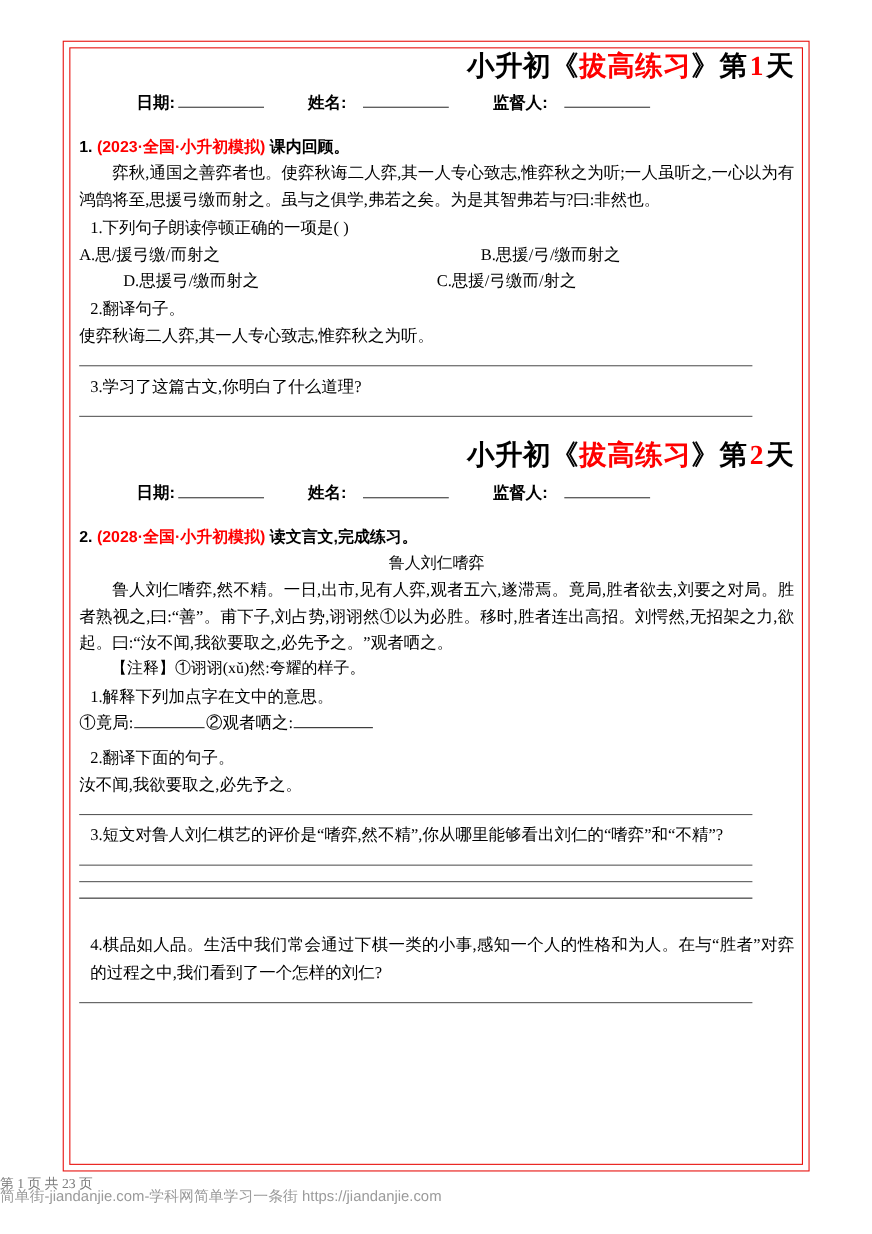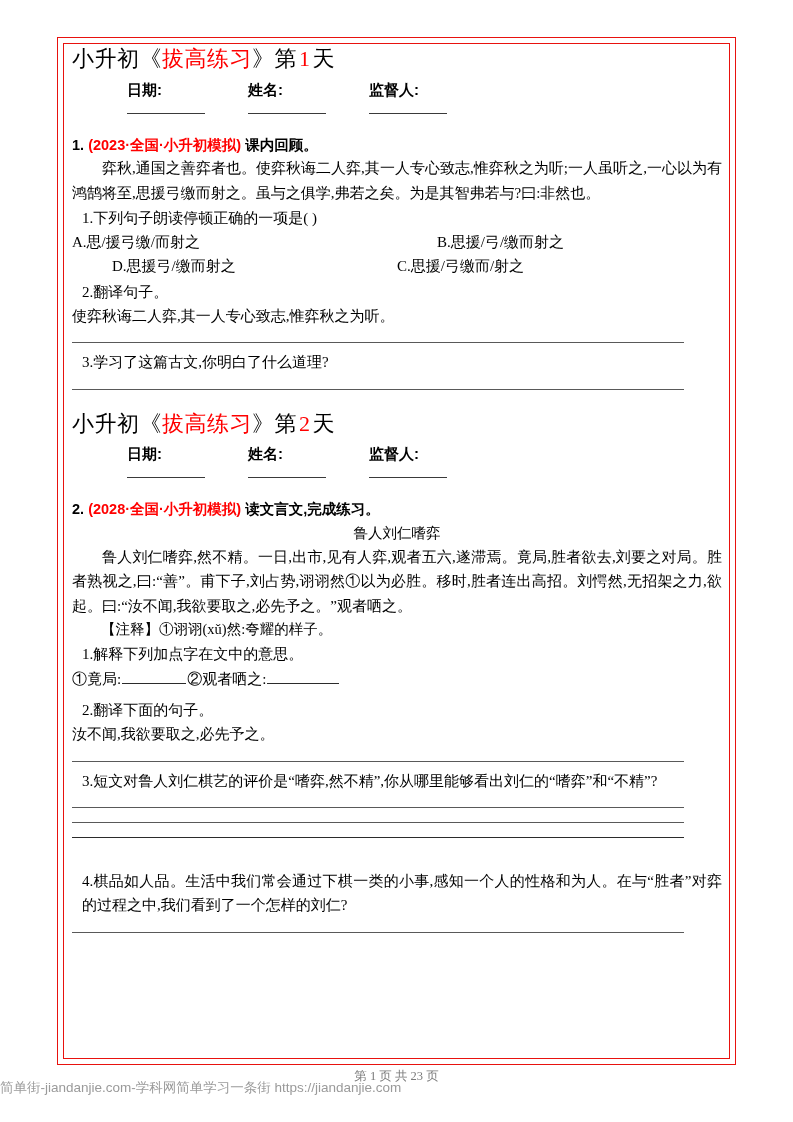--- a/index.html
+++ b/index.html
@@ -39,24 +39,24 @@
   .content {
     position: absolute;
     left: 72px;
     top: 45px;
     width: 650px;
     box-sizing: border-box;
   }
 
   
   .day-title {
-    text-align: left;
+    text-align: right;
     font-family: "Liberation Sans", "DejaVu Sans", sans-serif;
-    font-weight: normal;
-    font-size: 22px;
+    font-weight: bold;
+    font-size: 25px;
     letter-spacing: 0.5px;
     line-height: 1.25;
     white-space: nowrap;
   }
   .day-title .red {
     color: #ff0000;
   }
   .day-title .num {
     color: #ff0000;
     font-family: "Liberation Serif", serif;
@@ -74,23 +74,22 @@
     font-size: 15px;
     font-family: "Liberation Sans", "DejaVu Sans", sans-serif;
     font-weight: bold;
     margin-top: 8px;
     padding-left: 52px;
   }
   .info-item {
     display: flex;
     align-items: baseline;
     white-space: nowrap;
-    flex-direction: column;
-  }
-  .info-item + .info-item { margin-left: 40px; }
+  }
+  .info-item + .info-item { margin-left: 40px; gap: 12px; }
   .info-blank {
     display: inline-block;
     border-bottom: 1.3px solid #3a3a3a;
     height: 13px;
     margin-left: 3px;
   }
   .blank-w1 { width: 78px; }
 
   
   .prompt {
@@ -178,21 +177,20 @@
   .sp-6 { height: 6px; }
   .sp-20 { height: 20px; }
   .sp-30 { height: 30px; }
 
   
   .page-footer {
     position: absolute;
     left: 0;
     top: 1068px;
     width: 793px;
-    text-align: center;
     font-size: 12.5px;
     color: #7a7a7a;
     font-family: "Liberation Serif", serif;
   }
   .watermark {
     position: absolute;
     left: 0;
     top: 1079px;
     width: 793px;
     font-size: 13.5px;

